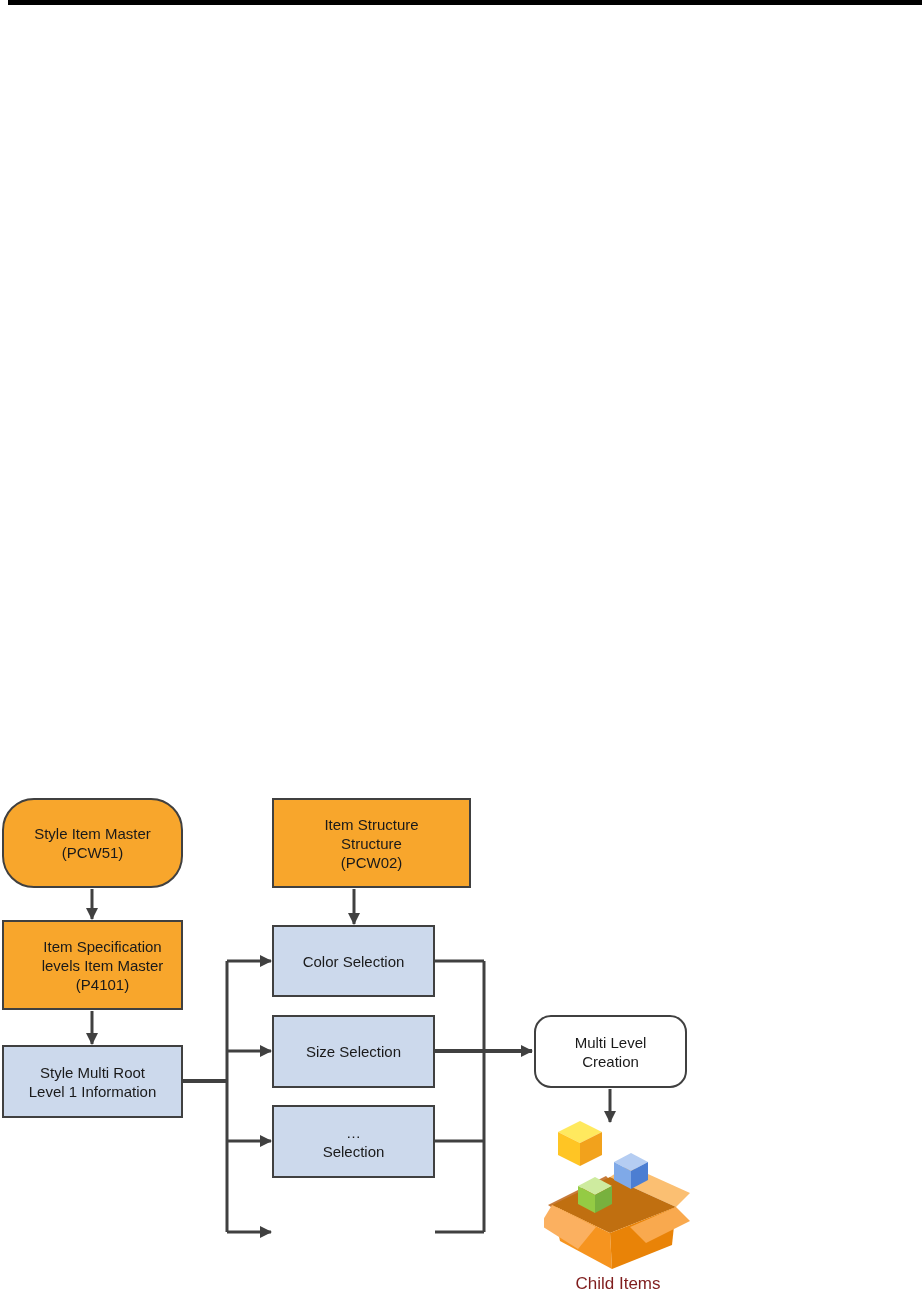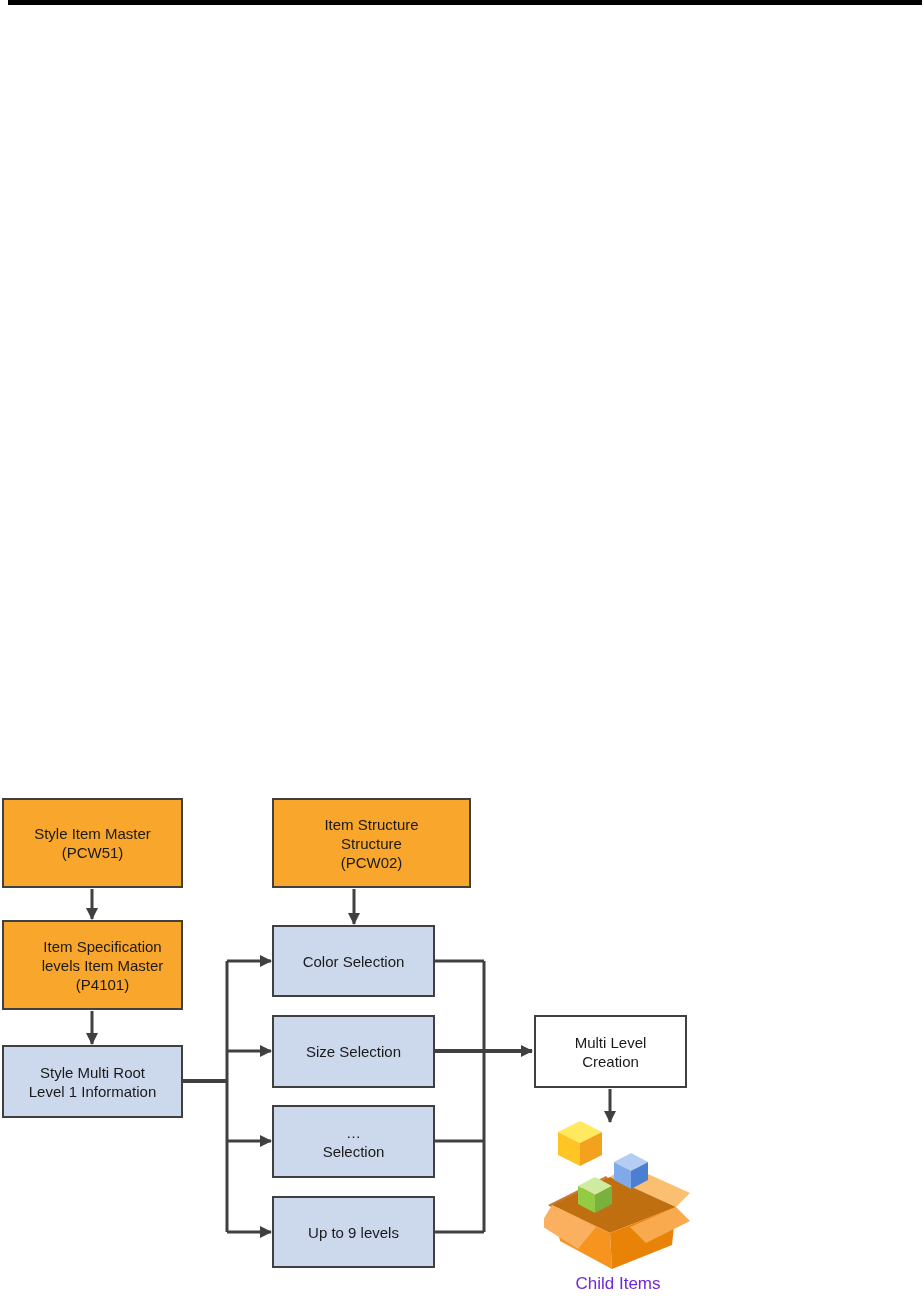--- a/index.html
+++ b/index.html
@@ -43,31 +43,31 @@
     left: 544px; top: 1119px;
     width: 148px; height: 154px;
   }
   .caption {
     position: absolute;
     left: 544px; top: 1273px;
     width: 148px;
     text-align: center;
     font-size: 17px;
     line-height: 22px;
-    color: #6d28d9;
+    color: #7f1d1d;
   }
 </style>
 </head>
 <body>
 
 <div class="canvas">
 
   <div class="topbar"></div>
 
-  <div class="node orange" style="left:2px; top:798px; width:181px; height:90px;">
+  <div class="node orange" style="left:2px; top:798px; width:181px; height:90px;border-radius:32px;">
     <div>Style Item Master</div>
     <div>(PCW51)</div>
   </div>
 
   <div class="node orange" style="left:2px; top:920px; width:181px; height:90px;padding-left:20px;">
     <div>Item Specification</div>
     <div>levels Item Master</div>
     <div>(P4101)</div>
   </div>
 
@@ -88,25 +88,22 @@
 
   <div class="node blue" style="left:272px; top:925px; width:163px; height:72px;">
     <div>Color Selection</div>
   </div>
 
   <div class="node blue" style="left:272px; top:1105px; width:163px; height:73px;">
     <div>…</div>
     <div>Selection</div>
   </div>
 
-  <div class="node blue" style="left:272px; top:1196px; width:163px; height:72px;">
-    <div>Up to 9 levels</div>
-  </div>
 
-  <div class="node white" style="left:534px; top:1015px; width:153px; height:73px;">
+  <div class="node white" style="left:534px; top:1015px; width:153px; height:73px;border-radius:17px;">
     <div>Multi Level</div>
     <div>Creation</div>
   </div>
 
   <svg class="connectors" width="924" height="1301" viewBox="0 0 924 1301">
     <defs>
       <marker id="arrow" viewBox="0 0 12 12" refX="11" refY="6" markerWidth="12" markerHeight="12" orient="auto" markerUnits="userSpaceOnUse">
         <path d="M0,0 L12,6 L0,12 Z" fill="#404040"></path>
       </marker>
     </defs>

